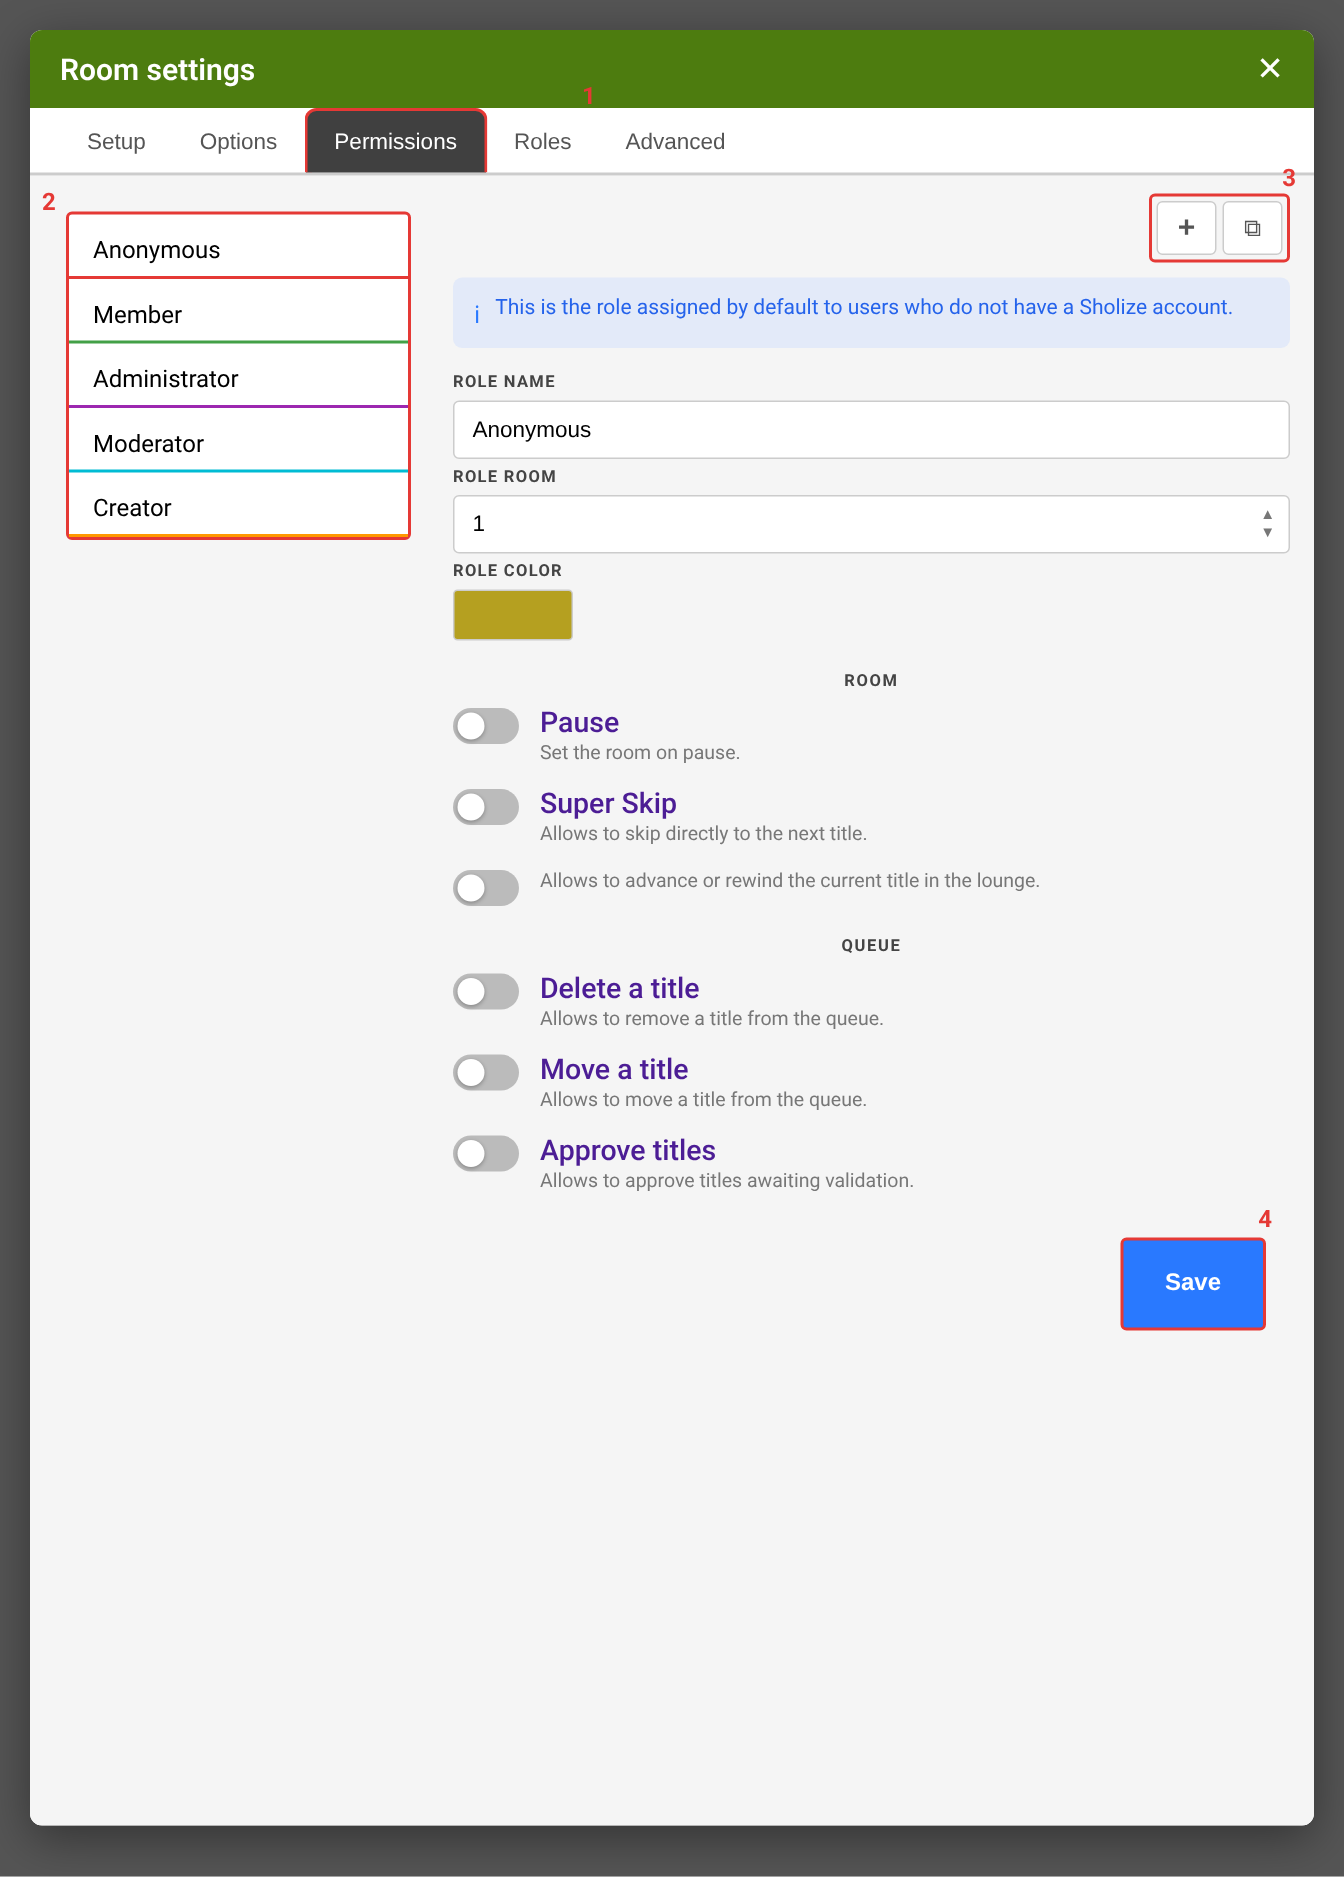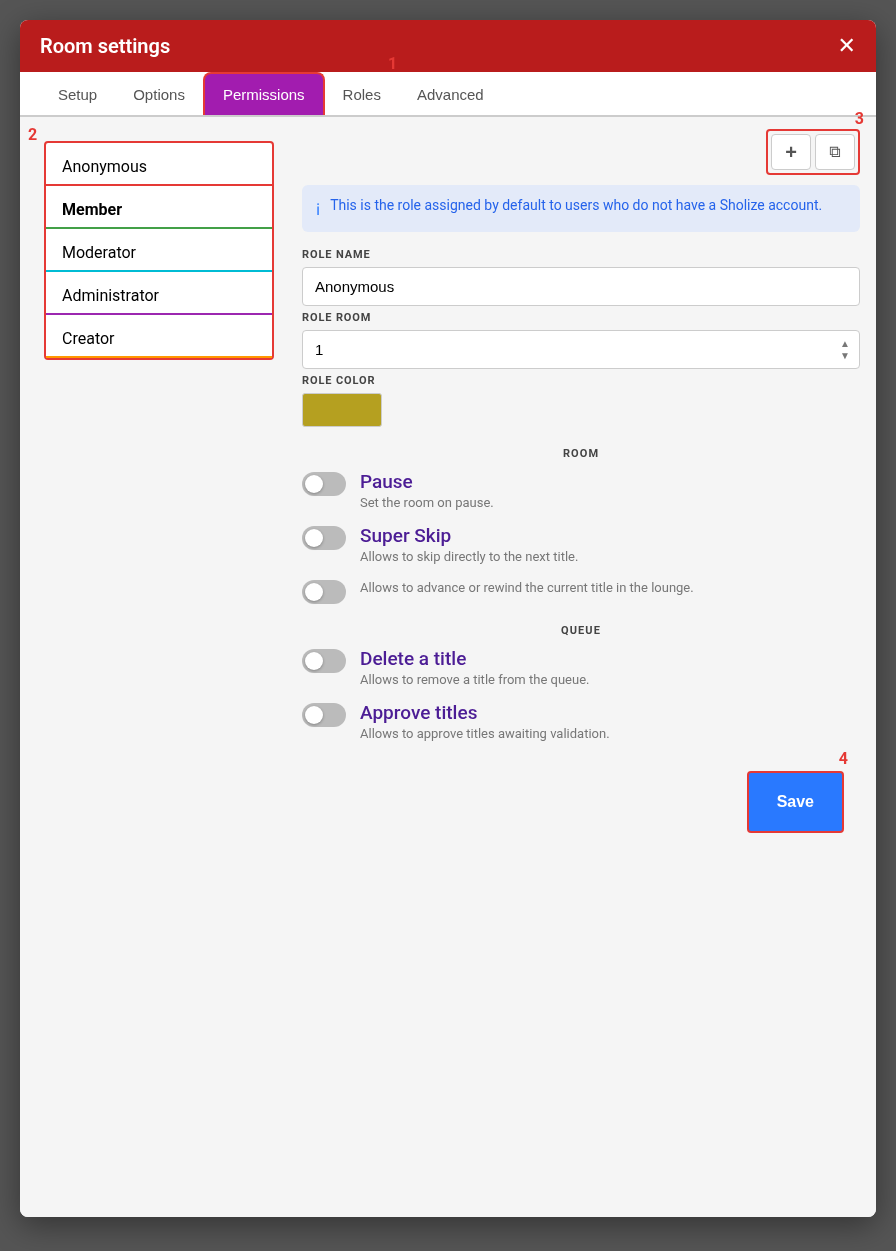--- a/index.html
+++ b/index.html
@@ -13,21 +13,21 @@
       padding: 20px;
     }
     .modal {
       width: 876px;
       background: #fff;
       border-radius: 8px;
       overflow: hidden;
       box-shadow: 0 8px 32px rgba(0,0,0,0.4);
     }
     .modal-header {
-      background: #b91c1c;
+      background: #4d7c0f;
       padding: 14px 20px;
       display: flex;
       justify-content: space-between;
       align-items: center;
     }
     .modal-header-title {
       color: #fff;
       font-size: 20px;
       font-weight: 600;
     }
@@ -50,21 +50,21 @@
       padding: 12px 18px;
       font-size: 15px;
       color: #555;
       cursor: pointer;
       border: none;
       background: none;
       position: relative;
       text-align: center;
     }
     .tab.active {
-      background: #a21caf;
+      background: #404040;
       color: #fff;
       border-radius: 8px 8px 0 0;
       font-weight: 500;
     }
     .content-area {
       display: flex;
       min-height: 1100px;
       background: #f5f5f5;
     }
     .sidebar {
@@ -75,21 +75,21 @@
       background: #fff;
       padding: 0;
     }
     .sidebar-item {
       padding: 14px 16px 8px 16px;
       font-size: 16px;
       cursor: pointer;
       border-bottom: 2.5px solid transparent;
     }
     .sidebar-item.anonymous { border-bottom-color: #e53935; }
-    .sidebar-item.member { border-bottom-color: #43a047; font-weight: bold; }
+    .sidebar-item.member { border-bottom-color: #43a047; }
     .sidebar-item.moderator { border-bottom-color: #00bcd4; }
     .sidebar-item.administrator { border-bottom-color: #9c27b0; }
     .sidebar-item.creator { border-bottom-color: #ff9800; }
     .main-content {
       flex: 1;
       padding: 12px 16px;
     }
     .action-buttons {
       display: flex;
       justify-content: flex-end;
@@ -280,25 +280,25 @@
 
     <div style="position:relative; margin:12px 0 12px 12px;">
       <span style="position:absolute;top:-4px;left:-4px;color:#e53935;font-size:16px;font-weight:700;z-index:10;">2</span>
       <div class="sidebar">
         <div class="sidebar-item anonymous">
           <span>Anonymous</span>
         </div>
         <div class="sidebar-item member">
           <span>Member</span>
         </div>
+        <div class="sidebar-item administrator">
+          <span>Administrator</span>
+        </div>
         <div class="sidebar-item moderator">
           <span>Moderator</span>
-        </div>
-        <div class="sidebar-item administrator">
-          <span>Administrator</span>
         </div>
         <div class="sidebar-item creator">
           <span>Creator</span>
         </div>
       </div>
     </div>
 
     <div class="main-content">
       
       <div class="action-buttons">
@@ -381,20 +381,31 @@
           <div class="toggle-track">
             <div class="toggle-thumb"></div>
           </div>
         </div>
         <div>
           <div class="perm-title">Delete a title</div>
           <div class="perm-desc">Allows to remove a title from the queue.</div>
         </div>
       </div>
 
+      <div class="permission-row">
+        <div class="toggle">
+          <div class="toggle-track">
+            <div class="toggle-thumb"></div>
+          </div>
+        </div>
+        <div>
+          <div class="perm-title">Move a title</div>
+          <div class="perm-desc">Allows to move a title from the queue.</div>
+        </div>
+      </div>
 
       <div class="permission-row">
         <div class="toggle">
           <div class="toggle-track">
             <div class="toggle-thumb"></div>
           </div>
         </div>
         <div>
           <div class="perm-title">Approve titles</div>
           <div class="perm-desc">Allows to approve titles awaiting validation.</div>

